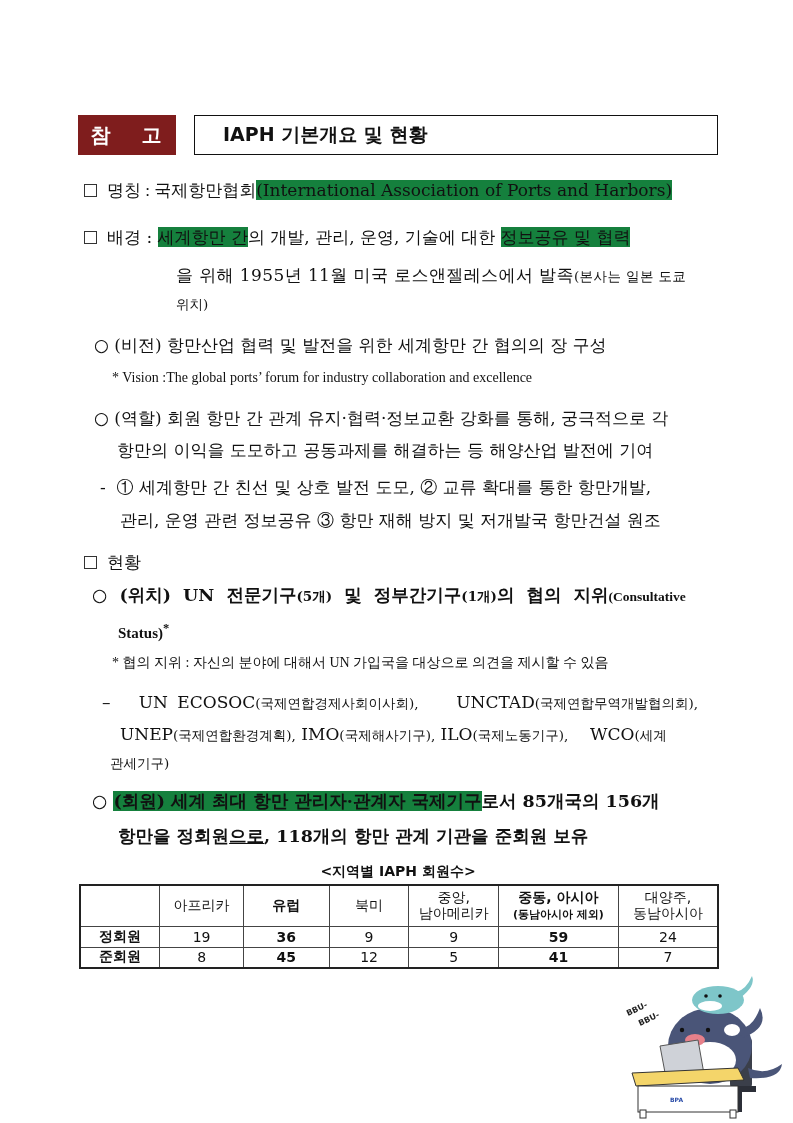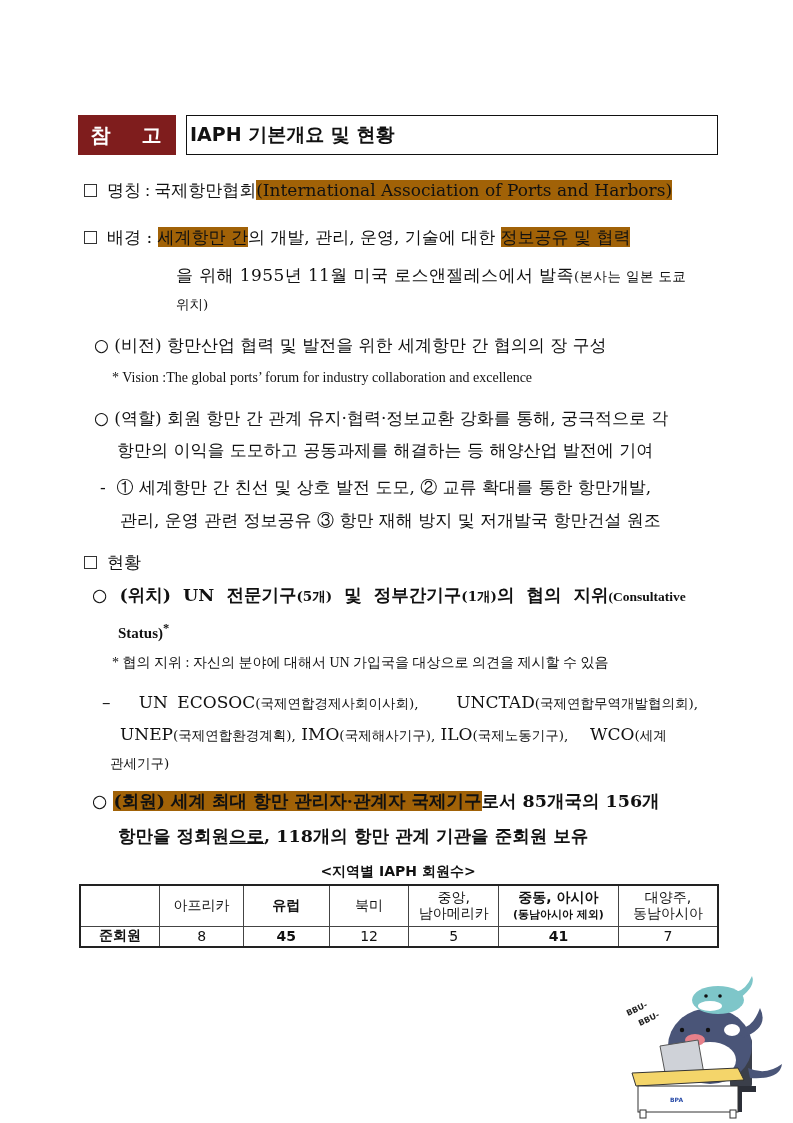--- a/index.html
+++ b/index.html
@@ -1,25 +1,25 @@
 <!DOCTYPE html>
 <html><head>
 <meta charset="utf-8">
 <style>
   * { box-sizing: border-box; margin: 0; padding: 0; }
   html, body { width: 793px; height: 1123px; background: #ffffff; overflow: hidden; }
   body { position: relative; font-family: "DejaVu Serif", "Liberation Serif", serif; color: #111; }
 
   .header { position: absolute; left: 78px; top: 115px; width: 640px; height: 40px; display: flex; }
   .header-badge { width: 98px; height: 40px; background: #7f1d1d; color: #fff; display: flex; align-items: center; justify-content: center; font-family: "DejaVu Sans", sans-serif; font-weight: bold; font-size: 20px; letter-spacing: 12px; padding-left: 10px; }
-  .header-title { margin-left: 10px; flex: 1; height: 40px; border: 1.5px solid #111; display: flex; align-items: center; padding-left: 3px; font-family: "DejaVu Sans", sans-serif; font-weight: bold; font-size: 19px; }
+  .header-title { margin-left: 18px; flex: 1; height: 40px; border: 1.5px solid #111; display: flex; align-items: center; padding-left: 28px; font-family: "DejaVu Sans", sans-serif; font-weight: bold; font-size: 19px; }
 
   .line { position: absolute; font-size: 17px; white-space: nowrap; line-height: 1.2; }
   .sans { font-family: Liberation Serif, serif; }
-  .hl { background: #a16207; }
+  .hl { background: #15803d; }
   .small { font-size: 13.5px; }
   .bold { font-weight: bold; }
   .ul { text-decoration: underline; }
 
   .sq { display: inline-block; width: 13px; height: 13px; border: 1.2px solid #333; margin-right: 10px; vertical-align: -1px; }
 
   .caption { position: absolute; left: 78px; width: 640px; top: 863px; text-align: center; font-family: "DejaVu Sans", sans-serif; font-weight: bold; font-size: 14px; }
 
   table.members { position: absolute; left: 79px; top: 884px; width: 640px; border-collapse: collapse; border: 2px solid #222; font-family: "DejaVu Sans", sans-serif; font-size: 14px; }
   table.members td, table.members th { border: 1px solid #444; text-align: center; padding: 0; font-weight: normal; }
@@ -110,20 +110,29 @@
       <th>아프리카</th>
       <th class="b">유럽</th>
       <th>북미</th>
       <th><span>중앙,</span><br><span>남아메리카</span></th>
       <th><span class="b">중동, 아시아</span><br><span class="sub">(동남아시아 제외)</span></th>
       <th><span>대양주,</span><br><span>동남아시아</span></th>
     </tr>
   </thead>
   <tbody>
     <tr>
+      <th class="b">정회원</th>
+      <td>19</td>
+      <td class="b">36</td>
+      <td>9</td>
+      <td>9</td>
+      <td class="b">59</td>
+      <td>24</td>
+    </tr>
+    <tr>
       <th class="b">준회원</th>
       <td>8</td>
       <td class="b">45</td>
       <td>12</td>
       <td>5</td>
       <td class="b">41</td>
       <td>7</td>
     </tr>
   </tbody>
 </table>

